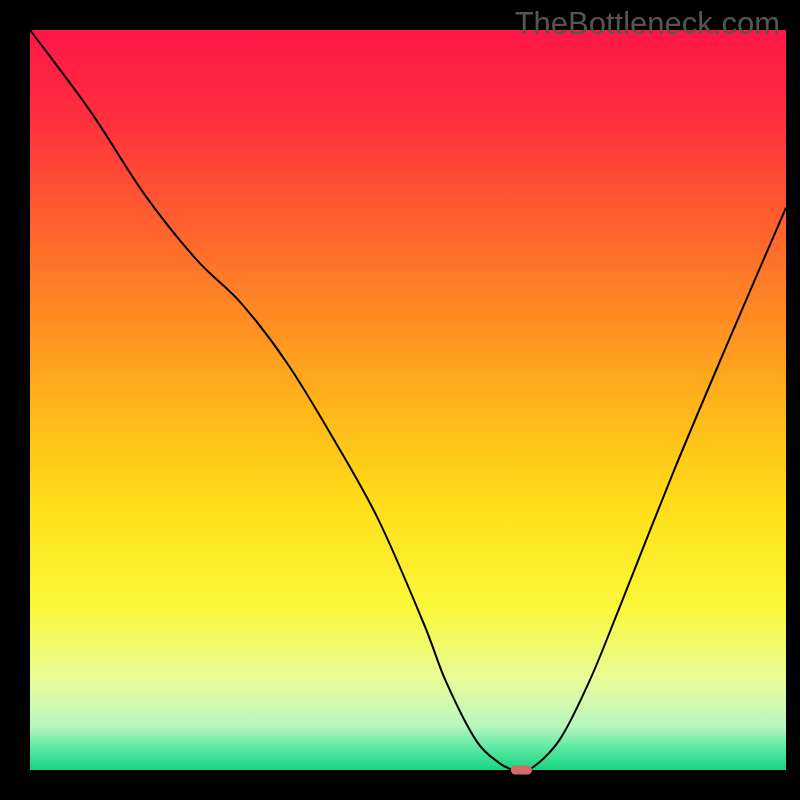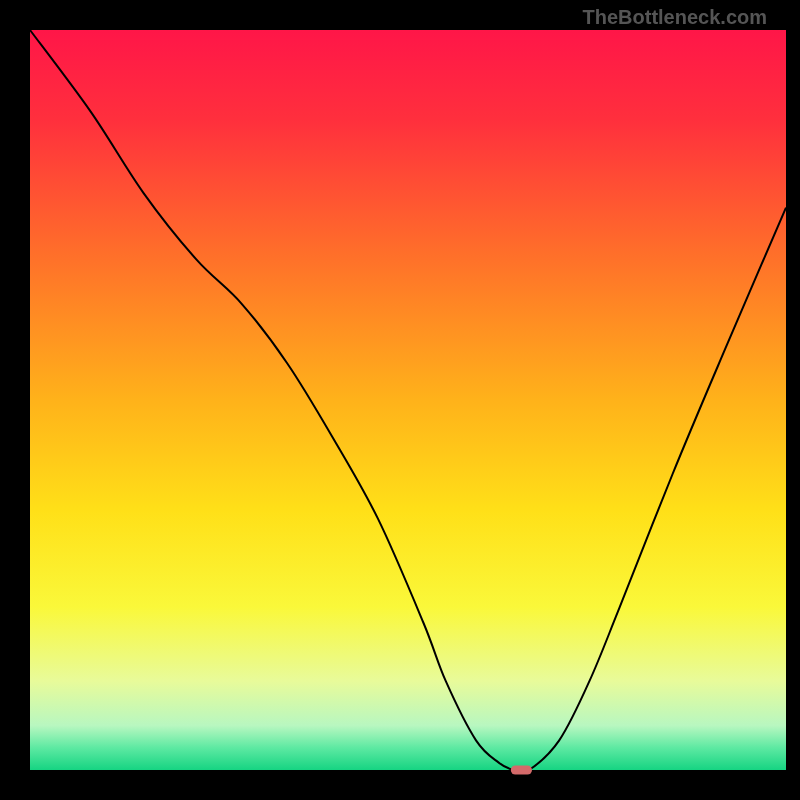--- a/index.html
+++ b/index.html
@@ -14,24 +14,24 @@
   .chart-container {
     position: absolute;
     top: 0;
     left: 0;
     width: 800px;
     height: 800px;
   }
   .watermark {
     position: absolute;
     top: 6px;
-    right: 33px;
+    right: 20px;
     color: #555;
-    font-size: 20px;
-    font-weight: bold;
+    font-size: 31px;
+    font-weight: normal;
     z-index: 10;
   }
 </style>
 </head>
 <body>
 
 <div class="chart-container">
   <svg id="chart-svg" width="800" height="800">
       <defs>
         <linearGradient id="bg-grad" x1="0" y1="0" x2="0" y2="1">

